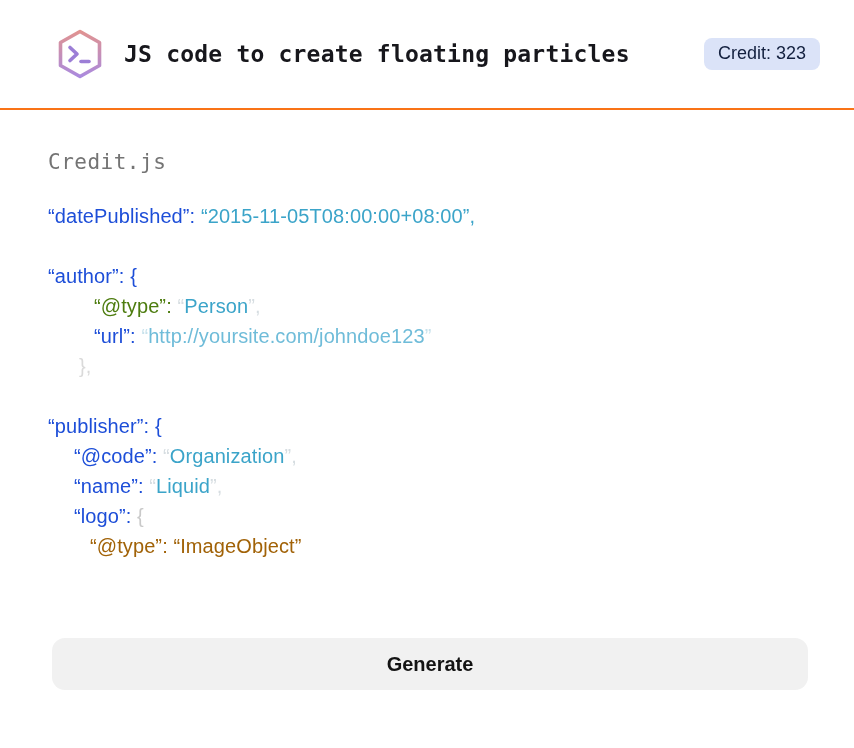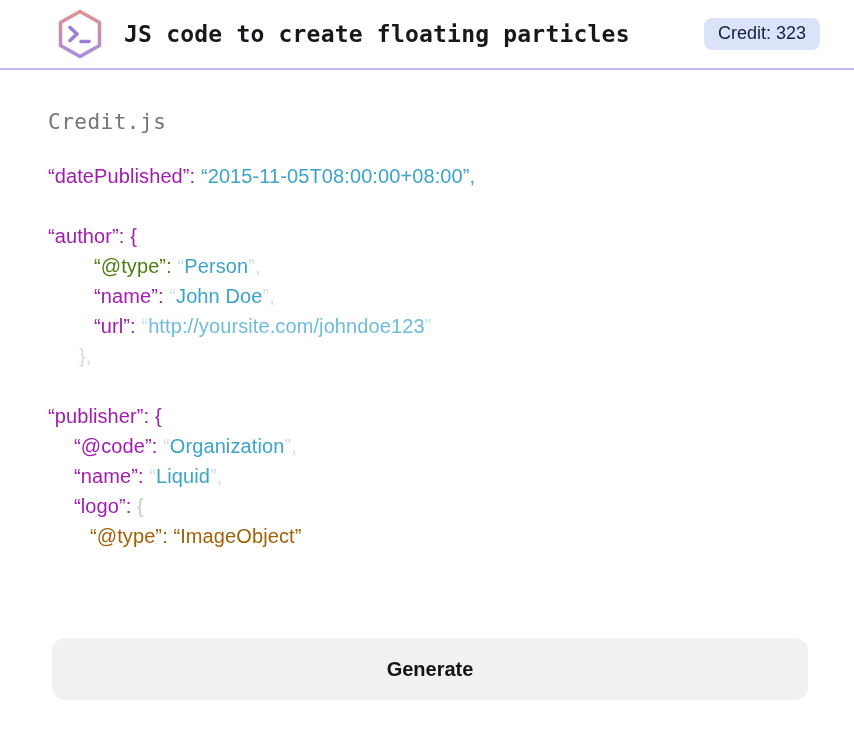--- a/index.html
+++ b/index.html
@@ -6,26 +6,26 @@
   html, body { background: #ffffff; }
   body {
     width: 854px; height: 748px;
     font-family: "Liberation Sans", sans-serif;
     position: relative;
     overflow: hidden;
   }
 
   
   .header {
-    height: 70px;
+    height: 110px;
     display: flex;
     align-items: center;
     padding-left: 52px;
     padding-right: 34px;
-    border-bottom: 2px solid #c4b5fd;
+    border-bottom: 2px solid #f97316;
     background: #ffffff;
   }
   .logo {
     width: 56px; height: 56px;
     flex: 0 0 auto;
     display: flex; align-items: center; justify-content: center;
   }
   .app-title {
     font-family: "DejaVu Sans Mono", monospace;
     font-weight: bold;
@@ -58,35 +58,35 @@
 
   .code-block {
     font-size: 20px;
     line-height: 30px;
     letter-spacing: 0.1px;
     white-space: nowrap;
   }
   .code-line { min-height: 30px; }
 
   
-  .seg-key        { color: #a21caf; margin-top: 40px; }
+  .seg-key        { color: #1d4ed8; margin-top: 40px; }
   .seg-key_light  { color: #4d7c0f; }
   .seg-value      { color: var(--accent_teal, #3ba4c9); }
   .seg-value_light{ color: var(--accent_teal_light, #6fbcd9); }
   .seg-punct      { color: #d6dde1; }
   .seg-punct_teal { color: #c8e2ec; }
   .seg-brace      { color: #c9c9c9; }
   .seg-brace_faint{ color: #dadada; }
   .seg-gray_value { color: #a16207; }
 
   
   .generate-wrap { position: absolute; left: 52px; top: 638px; width: 756px; }
   .generate-button {
     width: 100%;
-    height: 62px;
+    height: 52px;
     background: var(--button_bg, #f1f1f1);
     border: none;
     border-radius: 13px;
     font-family: "Liberation Sans", sans-serif;
     font-size: 20px;
     font-weight: bold;
     color: #141414;
     cursor: pointer;
     display: flex; align-items: center; justify-content: center;
   }
@@ -112,21 +112,20 @@
   <div class="credit-badge">Credit: 323</div>
 </div>
 
 <div class="main">
   <div class="file-name">Credit.js</div>
   <div class="code-block">
       <div class="code-line"><span class="seg-key">“datePublished”: </span><span class="seg-value">“2015-11-05T08:00:00+08:00”,</span></div>
       <div class="code-line">&nbsp;</div>
       <div class="code-line"><span class="seg-key">“author”: {</span></div>
       <div class="code-line" style="padding-left: 46px;"><span class="seg-key_light">“@type”</span><span class="seg-key_light">: </span><span class="seg-punct">“</span><span class="seg-value">Person</span><span class="seg-punct">”,</span></div>
-      <div class="code-line" style="padding-left: 46px;"><span class="seg-key">“name”: </span><span class="seg-punct">“</span><span class="seg-value">John Doe</span><span class="seg-punct">”,</span></div>
       <div class="code-line" style="padding-left: 46px;"><span class="seg-key">“url”: </span><span class="seg-punct_teal">“</span><span class="seg-value_light">http://yoursite.com/johndoe123</span><span class="seg-punct_teal">”</span></div>
       <div class="code-line" style="padding-left: 31px;"><span class="seg-brace_faint">},</span></div>
       <div class="code-line">&nbsp;</div>
       <div class="code-line"><span class="seg-key">“publisher”: {</span></div>
       <div class="code-line" style="padding-left: 26px;"><span class="seg-key">“@code”: </span><span class="seg-punct">“</span><span class="seg-value">Organization</span><span class="seg-punct">”,</span></div>
       <div class="code-line" style="padding-left: 26px;"><span class="seg-key">“name”: </span><span class="seg-punct">“</span><span class="seg-value">Liquid</span><span class="seg-punct">”,</span></div>
       <div class="code-line" style="padding-left: 26px;"><span class="seg-key">“logo”: </span><span class="seg-brace">{</span></div>
       <div class="code-line" style="padding-left: 42px;"><span class="seg-gray_value">“@type”: “ImageObject”</span></div>
     </div>
 </div>

